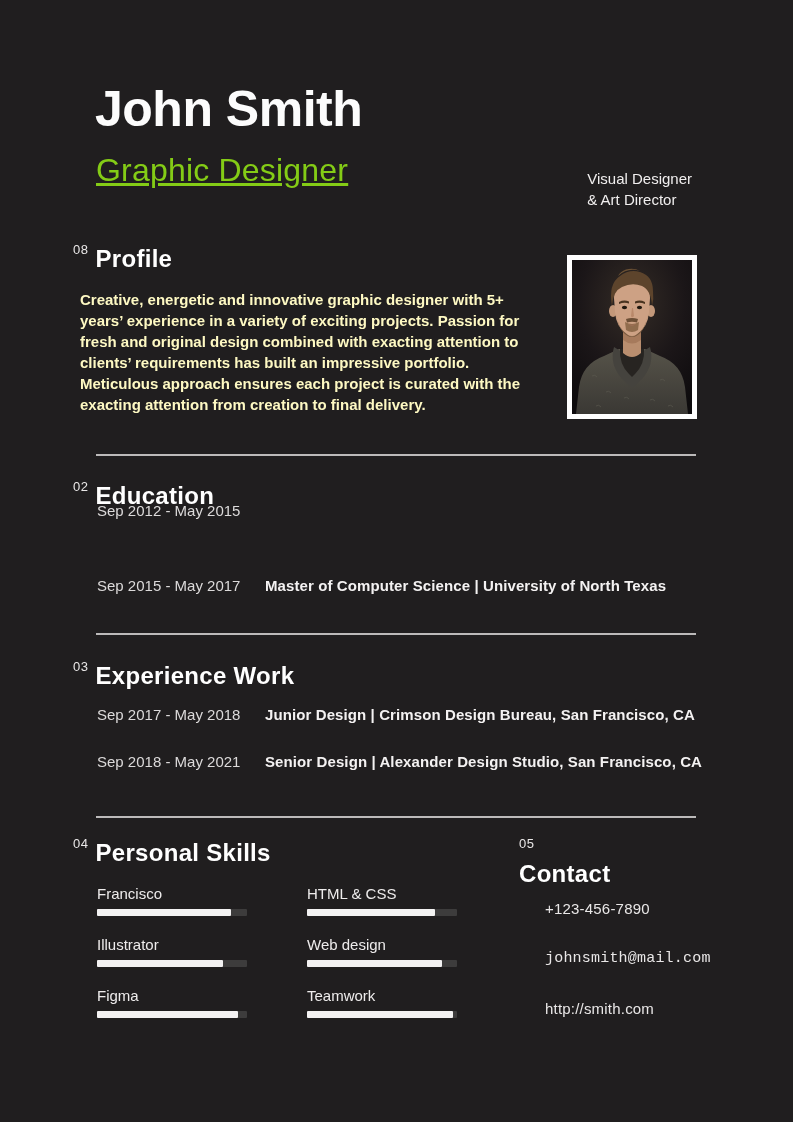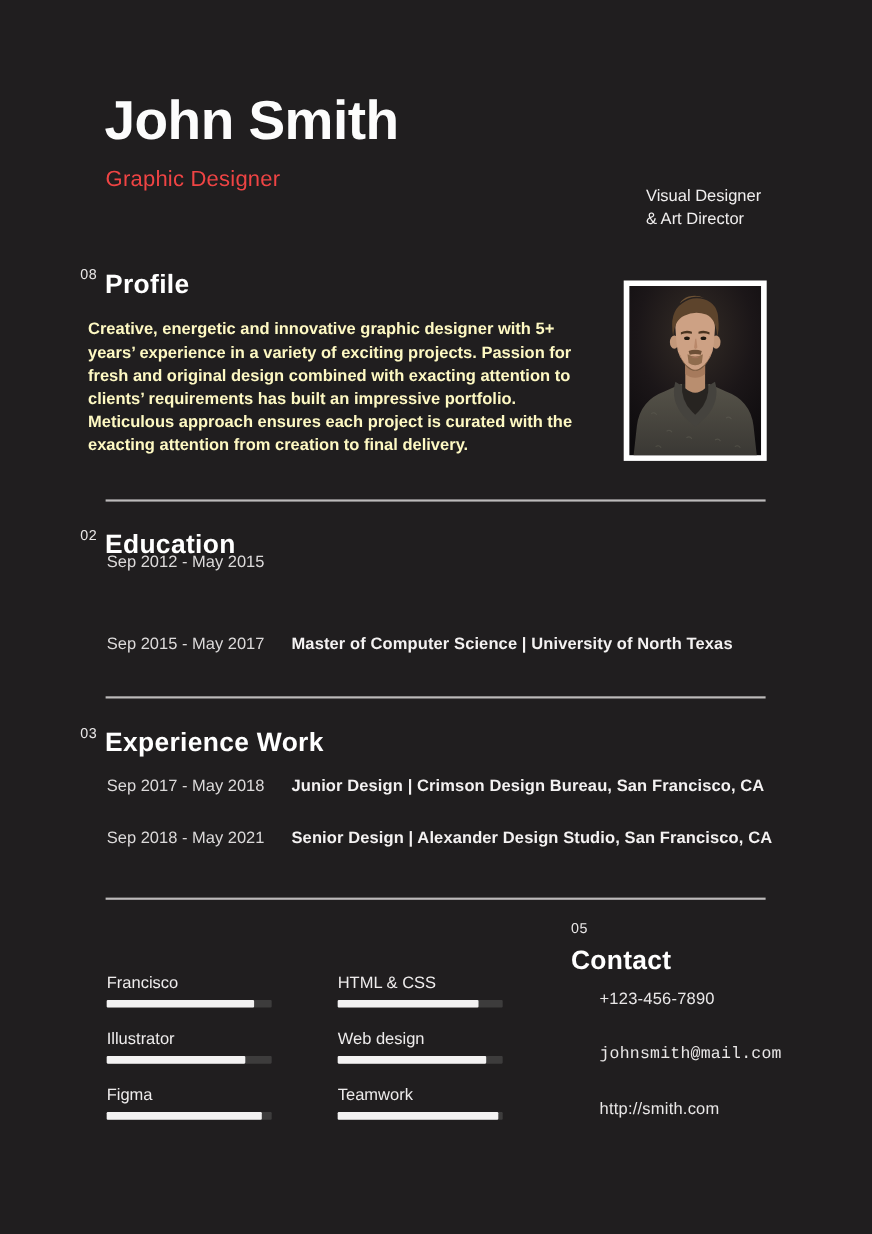--- a/index.html
+++ b/index.html
@@ -14,22 +14,22 @@
   .abs{position:absolute;}
 
   
   .name{
     left:95px;top:82px;
     font-size:50px;font-weight:700;color:#fcfcfc;
     letter-spacing:-0.5px;line-height:1.1;margin:0;
   }
   .role{
     left:96px;top:151px;
-    font-size:20px;font-weight:400;color:#ef4444;
-    letter-spacing:0.2px;line-height:1.2;
+    font-size:32px;font-weight:400;color:#84cc16;
+    letter-spacing:0.2px;line-height:1.2;text-decoration:underline;
   }
   .tagline{
     right:101px;top:168px;
     text-align:left;font-size:15px;line-height:21px;
     font-weight:500;color:#f0eeee;
   }
 
   
   .sec-head{display:flex;align-items:flex-start;gap:7px;}
   .sec-num{font-size:13px;font-weight:500;color:#e9e7e7;margin-top:-1px;letter-spacing:0.5px;}
@@ -141,20 +141,24 @@
     <span class="row-date">Sep 2017 - May 2018</span>
     <span class="row-detail">Junior Design | Crimson Design Bureau, San Francisco, CA</span>
   </div>
   <div class="abs row" style="top:753px;">
     <span class="row-date">Sep 2018 - May 2021</span>
     <span class="row-detail">Senior Design | Alexander Design Studio, San Francisco, CA</span>
   </div>
 
   <div class="abs divider" style="top:816px;"></div>
 
+  <div class="abs sec-head" style="left:73px;top:837px;">
+    <span class="sec-num">04</span>
+    <h2 class="sec-title">Personal Skills</h2>
+  </div>
 
   <div class="abs skill" style="left:97px;top:885px;">
     <span class="skill-label">Francisco</span>
     <div class="skill-track">
         <div class="skill-fill" style="width: 89%;"></div>
       </div>
   </div>
   <div class="abs skill" style="left:97px;top:936px;">
     <span class="skill-label">Illustrator</span>
     <div class="skill-track">

